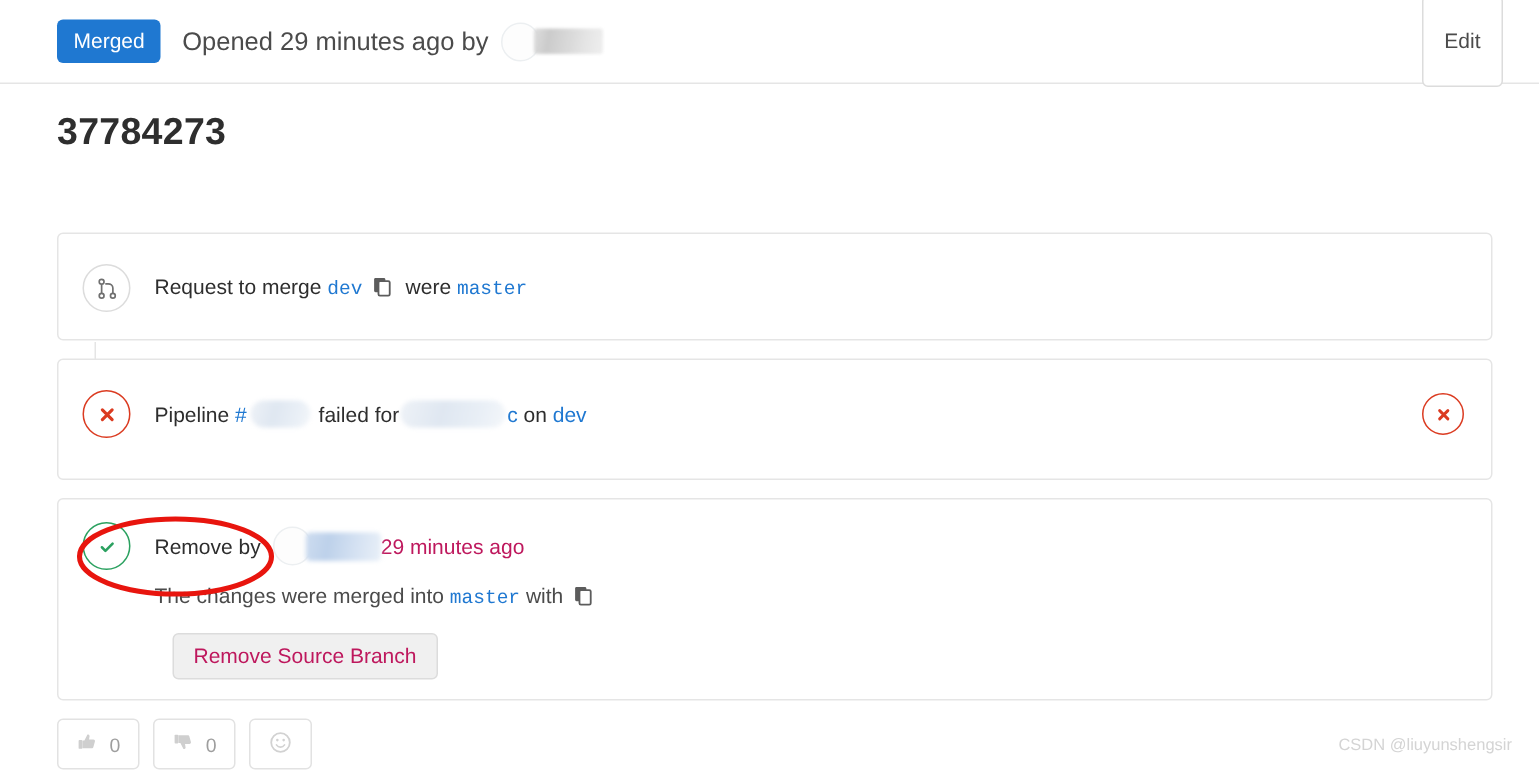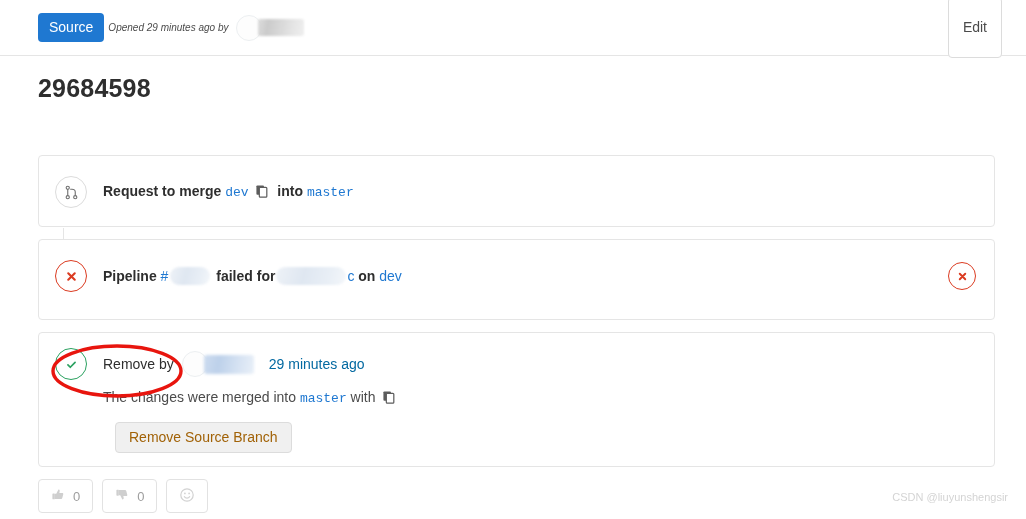--- a/index.html
+++ b/index.html
@@ -36,25 +36,24 @@
     justify-content: center;
     background: #1f78d1;
     color: #ffffff;
     font-size: 14px;
     line-height: 1;
     padding: 7px 11px 8px 11px;
     border-radius: 4px;
     white-space: nowrap;
   }
   .opened-text {
-    margin-left: 4px;
-    font-size: 10px;
+    margin-left: 14px;
+    font-size: 17px;
     color: #4b4b4b;
     white-space: nowrap;
-    font-style: italic;
   }
   .avatar-blur {
     display: inline-block;
     width: 24px;
     height: 24px;
     border-radius: 50%;
     border: 1px solid #eceff1;
     background: #fdfdfd;
     margin-left: 8px;
     vertical-align: middle;
@@ -140,21 +139,21 @@
     background: #ffffff;
     display: flex;
     align-items: center;
     justify-content: center;
     margin-right: 16px;
   }
   .circle-icon.failed { border-color: #db3b21; }
   .circle-icon.success { border-color: #2ba160; }
 
   .card-text { font-size: 14px; color: #2e2e2e; }
-  .bold { font-weight: bold; }
+  .bold { font-weight: normal; }
   .branch-link {
     color: #1f78d1;
     font-family: "Liberation Mono", monospace;
     font-size: 13px;
   }
   .link-blue { color: #1f78d1; }
 
   .copy-icon { vertical-align: -3px; margin: 0 3px; }
 
   .blur-chip {
@@ -206,43 +205,43 @@
     display: inline-block;
     width: 50px;
     height: 19px;
     margin-left: -6px;
     border-radius: 3px;
     background: linear-gradient(100deg, #cddcf0 0%, #bdd1ea 30%, #d4e1f2 65%, #e9f0f8 100%);
     filter: blur(1.4px);
   }
   .merged-time {
     font-size: 14px;
-    color: #0369a1;
-    margin-left: 15px;
+    color: #be185d;
+    margin-left: 0;
   }
   .merged-line2 {
     margin-left: 48px;
     margin-top: 10px;
     font-size: 14px;
     color: #4b4b4b;
   }
   .merged-line3 {
     margin-left: 48px;
     margin-top: 14px;
     display: flex;
     align-items: center;
     font-size: 14px;
     color: #4b4b4b;
   }
   .remove-branch-button {
     margin-left: 12px;
     background: #f0f0f0;
     border: 1px solid #dcdcdc;
     border-radius: 4px;
-    color: #a16207;
+    color: #be185d;
     font-size: 14px;
     font-family: "Liberation Sans", sans-serif;
     padding: 6px 13px;
     cursor: pointer;
     line-height: 1.2;
   }
 
   
   .annotation-ellipse {
     position: absolute;
@@ -287,28 +286,28 @@
     font-size: 11px;
     color: #d4d4d4;
     white-space: nowrap;
     user-select: none;
   }
 </style>
 </head>
 <body>
 
 <div class="mr-header">
-  <span class="status-badge">Source</span>
+  <span class="status-badge">Merged</span>
   <span class="opened-text">Opened 29 minutes ago by</span>
   <span class="avatar-blur"></span>
   <span class="name-blur"></span>
   <button class="edit-button">Edit</button>
 </div>
 
-<div class="mr-title">29684598</div>
+<div class="mr-title">37784273</div>
 
 <div class="widget-area">
 
   <div class="card card-merge">
     <div class="card-row">
       <span class="circle-icon">
         <svg width="15" height="15" viewBox="0 0 16 16" fill="none" aria-hidden="true">
           <circle cx="4" cy="3" r="1.7" stroke="#707070" stroke-width="1.2"></circle>
           <circle cx="4" cy="13" r="1.7" stroke="#707070" stroke-width="1.2"></circle>
           <circle cx="12" cy="13" r="1.7" stroke="#707070" stroke-width="1.2"></circle>
@@ -318,21 +317,21 @@
       </span>
       <span class="card-text">
         <span class="bold">Request to merge</span>
         <span class="branch-link">dev</span>
         <span class="copy-icon">
           <svg width="15" height="15" viewBox="0 0 16 16" aria-hidden="true">
             <rect x="1.5" y="1.5" width="8" height="10" rx="1" fill="#5c5c5c"></rect>
             <rect x="4.6" y="3.6" width="8" height="10.4" rx="1" fill="#ffffff" stroke="#5c5c5c" stroke-width="1.3"></rect>
           </svg>
         </span>
-        <span class="bold">into</span>
+        <span class="bold">were</span>
         <span class="branch-link">master</span>
       </span>
     </div>
     <div class="connector"></div>
   </div>
 
   <div class="card card-pipeline">
     <div class="card-row">
       <span class="circle-icon failed">
         <svg width="13" height="13" viewBox="0 0 16 16" aria-hidden="true">

